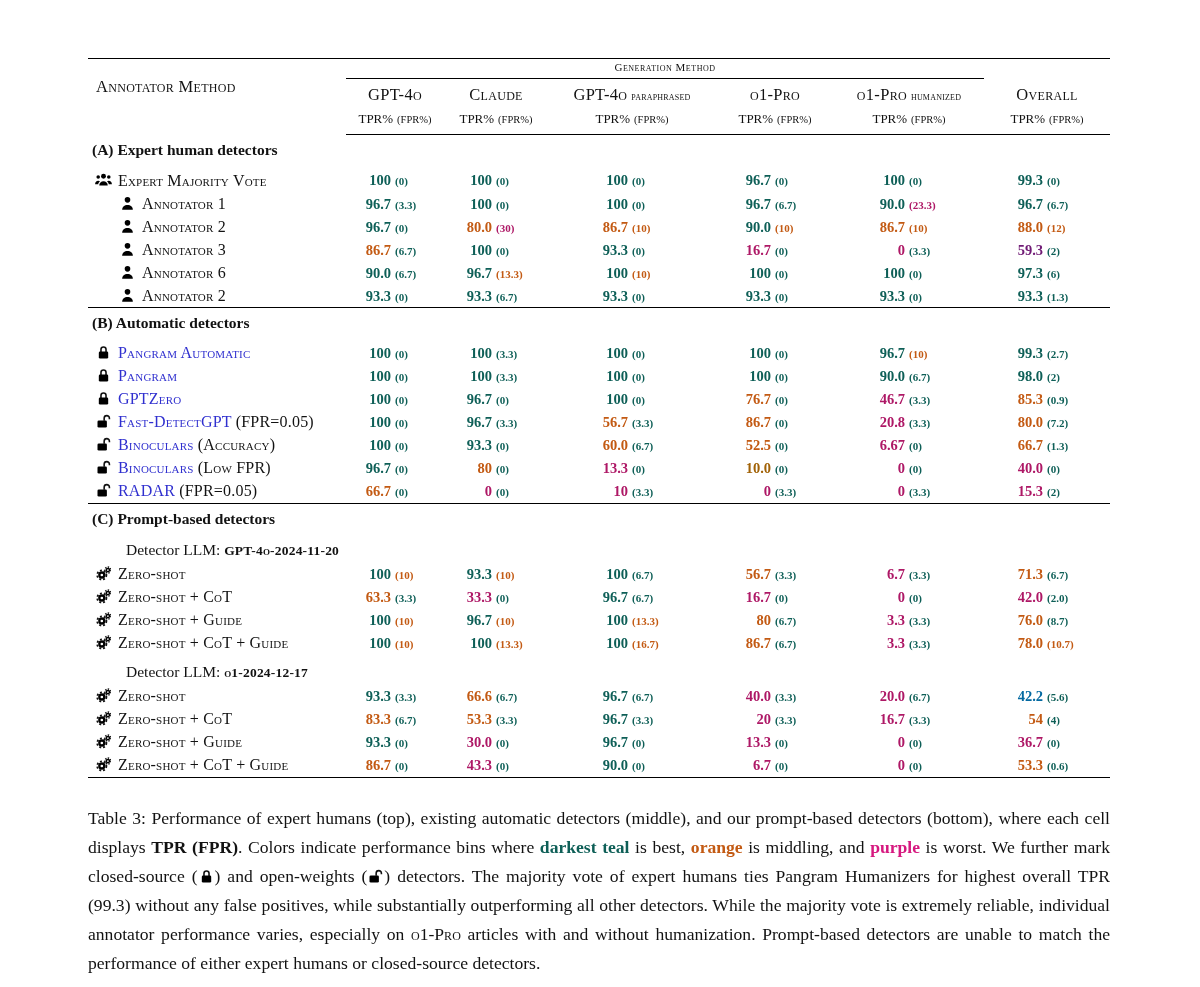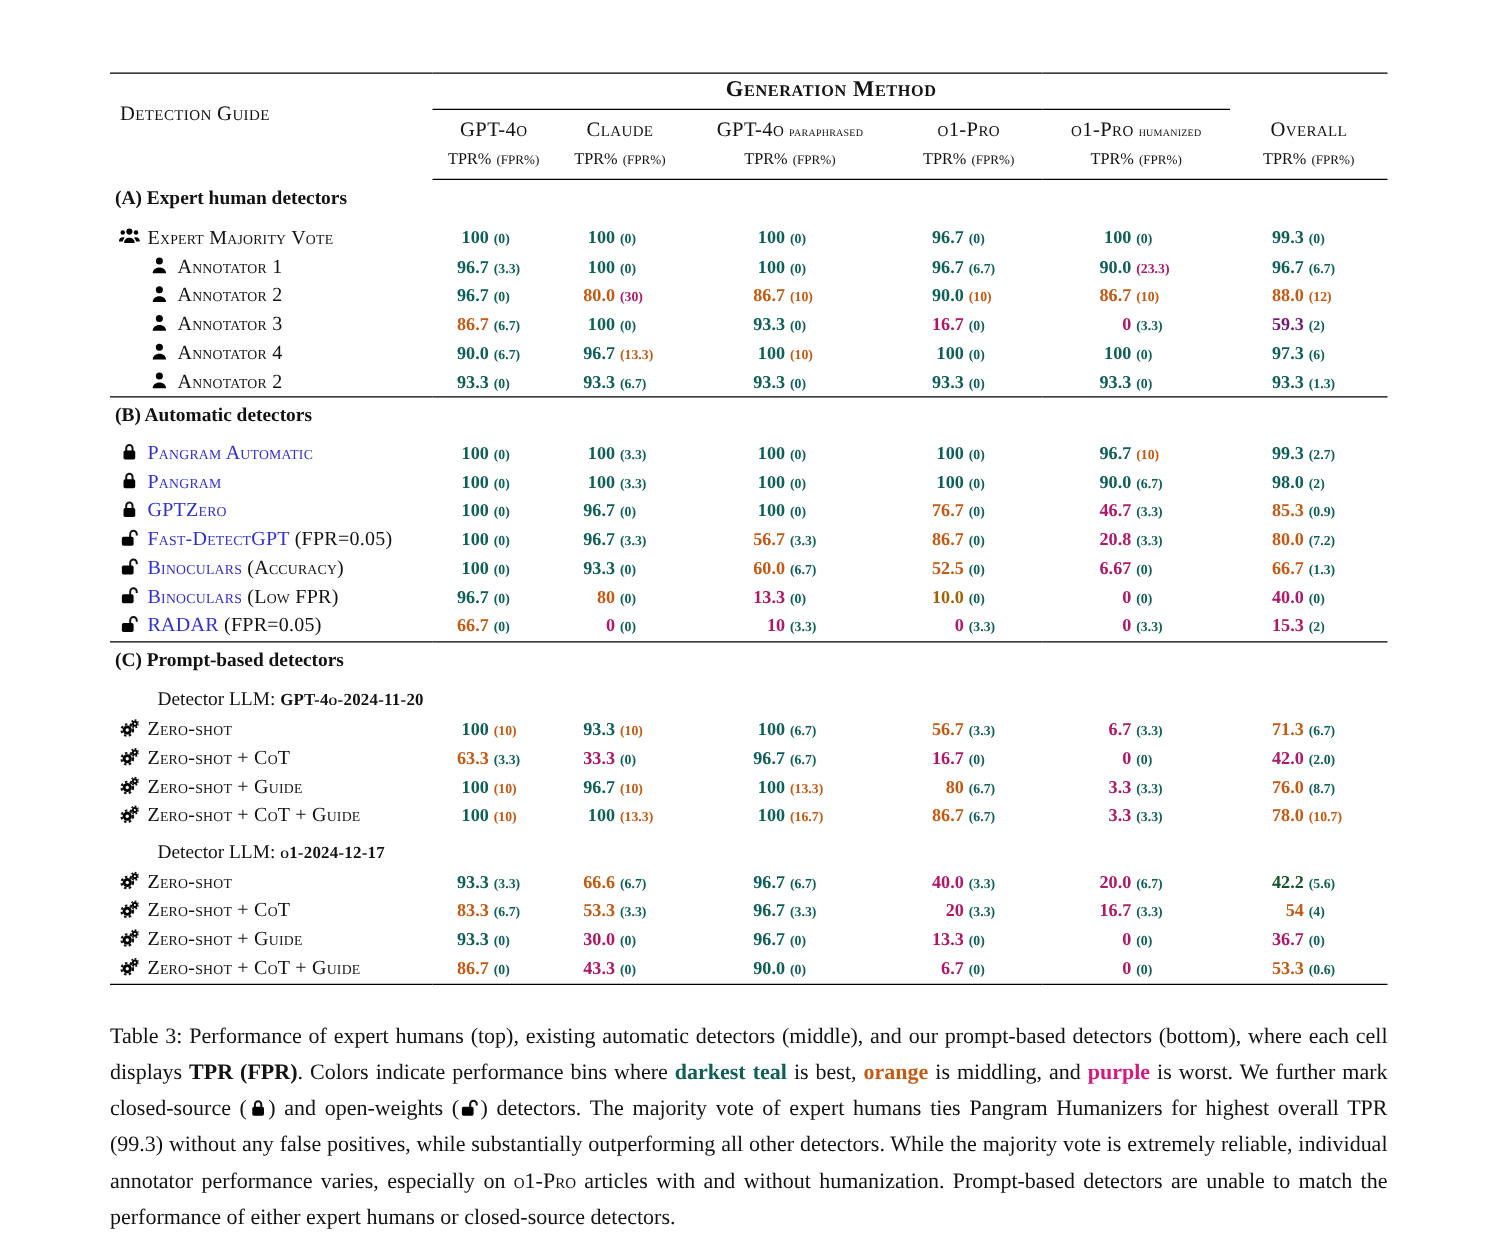--- a/index.html
+++ b/index.html
@@ -11,22 +11,22 @@
   .page { padding:58px 90px 0 88px; }
 
   table.results { border-collapse:collapse; width:1022px;
     border-top:1.7px solid #000; border-bottom:1.7px solid #000; }
   th, td { padding:2px 1px; vertical-align:middle; }
 
   
   th.det-th { text-align:left; font-variant:small-caps; font-weight:normal;
     font-size:16.5px; letter-spacing:.3px; vertical-align:middle; padding-left:8px; }
   th.det-th .inner { position:relative; top:-10px; display:inline-block; }
-  th.gen-th { text-align:center; font-variant:small-caps; font-weight:bold;
-    font-size:18px; letter-spacing:.5px; border-bottom:1px solid #000; padding-bottom:5px; }
+  th.gen-th { text-align:center; font-variant:small-caps; font-weight:normal;
+    font-size:11px; letter-spacing:.5px; border-bottom:1px solid #000; padding-bottom:5px; }
   tr.colnames th { text-align:center; font-weight:normal; padding-top:6px; }
   .cmain { font-variant:small-caps; font-size:16.5px; letter-spacing:.3px; }
   .csuf  { font-variant:small-caps; font-size:11px; letter-spacing:.2px; }
   tr.subhead th { text-align:center; font-weight:normal; padding-bottom:7px;
     border-bottom:1.1px solid #000; }
   .sub-main  { font-size:13px; }
   .sub-small { font-size:10.5px; }
 
   
   tr.section-row td { font-weight:bold; font-size:15.5px; padding:6px 0 5px 4px; }
@@ -98,21 +98,21 @@
         <col style="width:98px">
         <col style="width:104px">
       <col style="width:168px">
         <col style="width:118px">
         <col style="width:150px">
       <col style="width:126px">
     </colgroup>
     <thead>
       <tr>
         <th class="det-th" rowspan="3">
-          <span class="inner">Detection Guide</span>
+          <span class="inner">Annotator Method</span>
         </th>
         <th class="gen-th" colspan="5">Generation Method</th>
         <th></th>
       </tr>
       <tr class="colnames">
         <th>
           <span class="cmain">GPT-4o</span>
         </th>
         <th>
           <span class="cmain">Claude</span>
@@ -185,21 +185,21 @@
           <td class="val"><span class="tpr" style="color: rgb(195, 90, 19);">86.7</span><span class="fpr" style="color: rgb(14, 95, 87);">(6.7)</span></td>
           <td class="val"><span class="tpr" style="color: rgb(14, 95, 87);">100</span><span class="fpr" style="color: rgb(14, 95, 87);">(0)</span></td>
           <td class="val"><span class="tpr" style="color: rgb(14, 95, 87);">93.3</span><span class="fpr" style="color: rgb(14, 95, 87);">(0)</span></td>
           <td class="val"><span class="tpr" style="color: rgb(174, 24, 102);">16.7</span><span class="fpr" style="color: rgb(14, 95, 87);">(0)</span></td>
           <td class="val"><span class="tpr" style="color: rgb(174, 24, 102);">0</span><span class="fpr" style="color: rgb(14, 95, 87);">(3.3)</span></td>
           <td class="val overall"><span class="tpr" style="color: #701a75;">59.3</span><span class="fpr" style="color: rgb(14, 95, 87);">(2)</span></td>
         </tr>
         <tr class="data-row">
           <td class="lbl ind"><span class="icon"><svg viewBox="0 0 16 16" width="15" height="15">
                 <use href="#person"></use>
-              </svg></span><span class="lbl-text">Annotator 4</span></td>
+              </svg></span><span class="lbl-text">Annotator 6</span></td>
           <td class="val"><span class="tpr" style="color: rgb(14, 95, 87);">90.0</span><span class="fpr" style="color: rgb(14, 95, 87);">(6.7)</span></td>
           <td class="val"><span class="tpr" style="color: rgb(14, 95, 87);">96.7</span><span class="fpr" style="color: rgb(195, 90, 19);">(13.3)</span></td>
           <td class="val"><span class="tpr" style="color: rgb(14, 95, 87);">100</span><span class="fpr" style="color: rgb(195, 90, 19);">(10)</span></td>
           <td class="val"><span class="tpr" style="color: rgb(14, 95, 87);">100</span><span class="fpr" style="color: rgb(14, 95, 87);">(0)</span></td>
           <td class="val"><span class="tpr" style="color: rgb(14, 95, 87);">100</span><span class="fpr" style="color: rgb(14, 95, 87);">(0)</span></td>
           <td class="val overall"><span class="tpr" style="color: rgb(14, 95, 87);">97.3</span><span class="fpr" style="color: rgb(14, 95, 87);">(6)</span></td>
         </tr>
         <tr class="data-row">
           <td class="lbl ind"><span class="icon"><svg viewBox="0 0 16 16" width="15" height="15">
                 <use href="#person"></use>
@@ -346,21 +346,21 @@
         </tr>
         <tr class="data-row">
           <td class="lbl"><span class="icon"><svg viewBox="0 0 16 16" width="15" height="15">
                 <use href="#gears"></use>
               </svg></span><span class="lbl-text">Zero-shot</span></td>
           <td class="val"><span class="tpr" style="color: rgb(14, 95, 87);">93.3</span><span class="fpr" style="color: rgb(14, 95, 87);">(3.3)</span></td>
           <td class="val"><span class="tpr" style="color: rgb(195, 90, 19);">66.6</span><span class="fpr" style="color: rgb(14, 95, 87);">(6.7)</span></td>
           <td class="val"><span class="tpr" style="color: rgb(14, 95, 87);">96.7</span><span class="fpr" style="color: rgb(14, 95, 87);">(6.7)</span></td>
           <td class="val"><span class="tpr" style="color: rgb(174, 24, 102);">40.0</span><span class="fpr" style="color: rgb(14, 95, 87);">(3.3)</span></td>
           <td class="val"><span class="tpr" style="color: rgb(174, 24, 102);">20.0</span><span class="fpr" style="color: rgb(14, 95, 87);">(6.7)</span></td>
-          <td class="val overall"><span class="tpr" style="color: #14532d;">42.2</span><span class="fpr" style="color: rgb(14, 95, 87);">(5.6)</span></td>
+          <td class="val overall"><span class="tpr" style="color: #0369a1;">42.2</span><span class="fpr" style="color: rgb(14, 95, 87);">(5.6)</span></td>
         </tr>
         <tr class="data-row">
           <td class="lbl"><span class="icon"><svg viewBox="0 0 16 16" width="15" height="15">
                 <use href="#gears"></use>
               </svg></span><span class="lbl-text">Zero-shot + CoT</span></td>
           <td class="val"><span class="tpr" style="color: rgb(195, 90, 19);">83.3</span><span class="fpr" style="color: rgb(14, 95, 87);">(6.7)</span></td>
           <td class="val"><span class="tpr" style="color: rgb(195, 90, 19);">53.3</span><span class="fpr" style="color: rgb(14, 95, 87);">(3.3)</span></td>
           <td class="val"><span class="tpr" style="color: rgb(14, 95, 87);">96.7</span><span class="fpr" style="color: rgb(14, 95, 87);">(3.3)</span></td>
           <td class="val"><span class="tpr" style="color: rgb(174, 24, 102);">20</span><span class="fpr" style="color: rgb(14, 95, 87);">(3.3)</span></td>
           <td class="val"><span class="tpr" style="color: rgb(174, 24, 102);">16.7</span><span class="fpr" style="color: rgb(14, 95, 87);">(3.3)</span></td>

